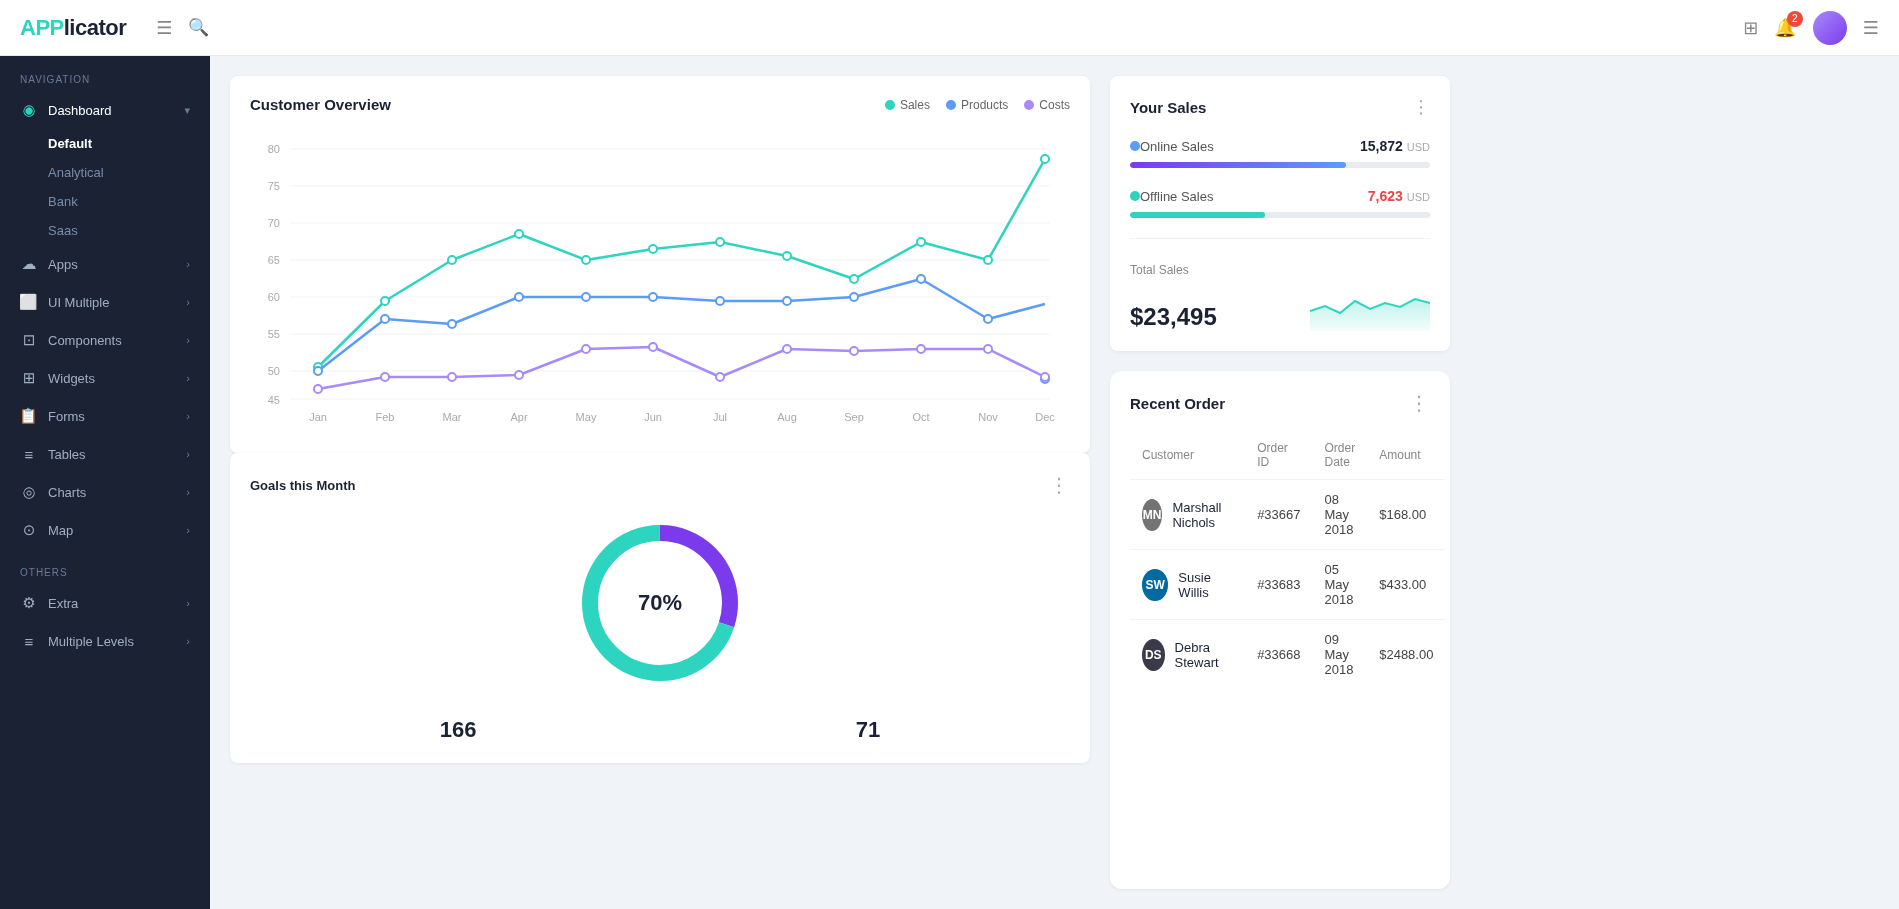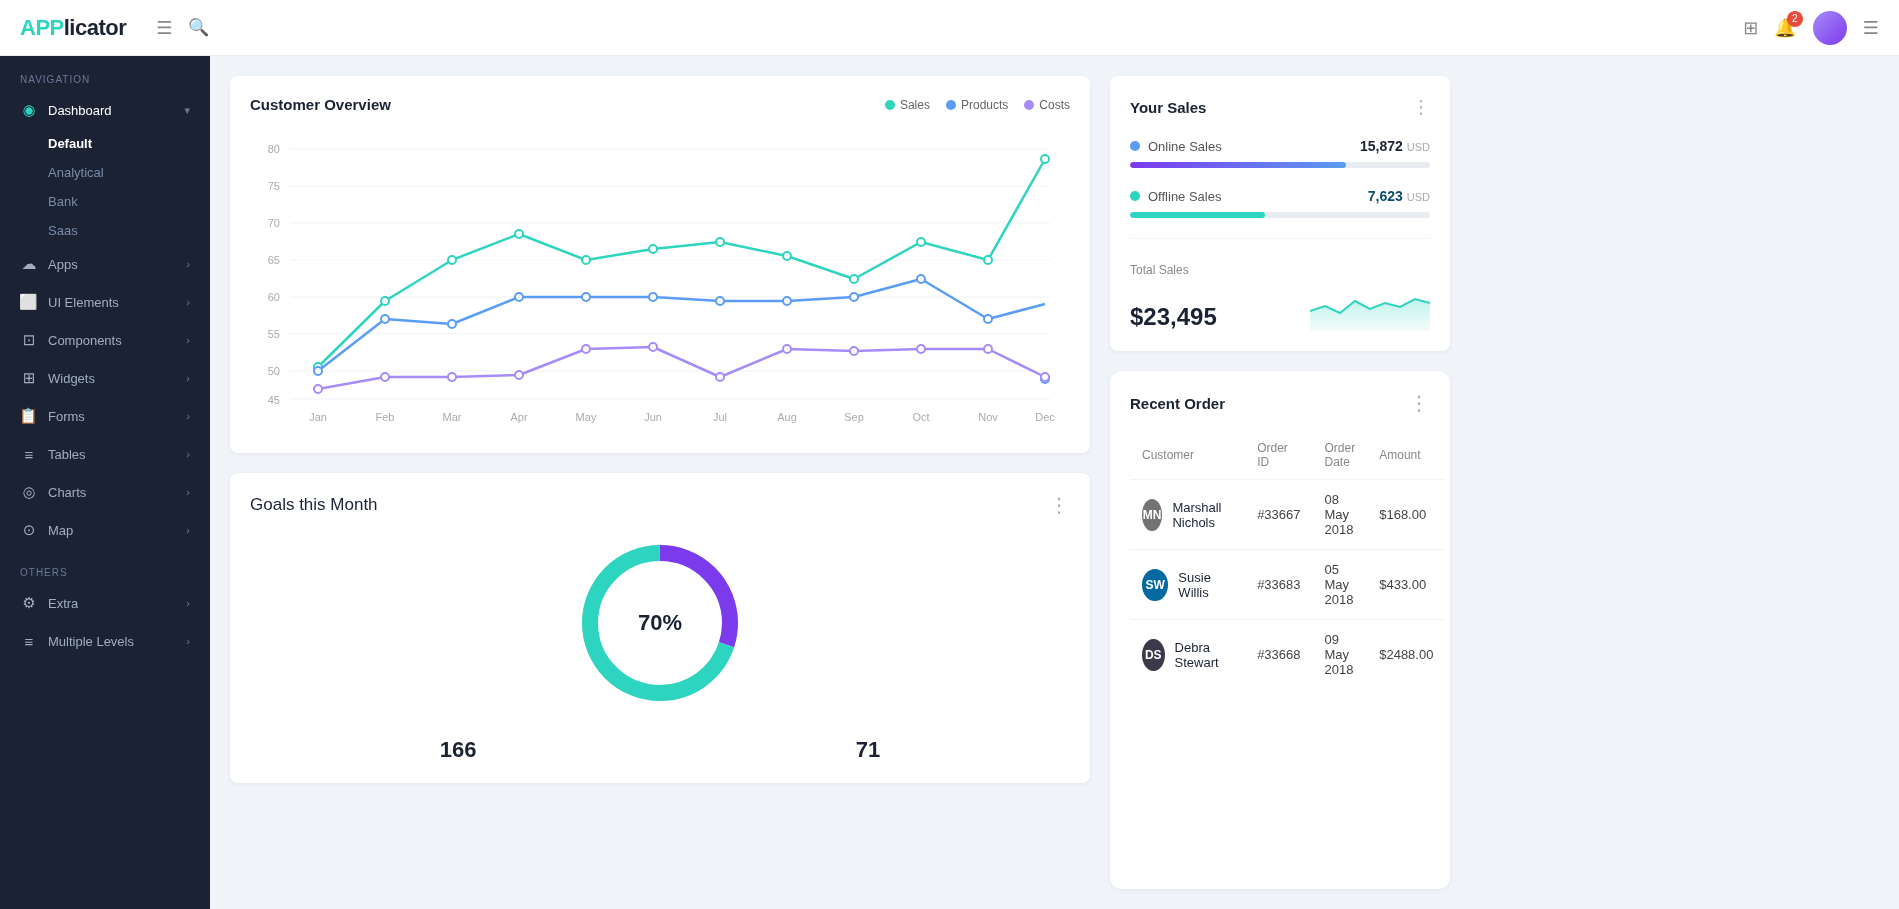--- a/index.html
+++ b/index.html
@@ -49,28 +49,28 @@
     .legend-item { display: flex; align-items: center; gap: 5px; font-size: 12px; color: #666; }
     .legend-dot { width: 8px; height: 8px; border-radius: 50%; }
 
     
     .sales-card { grid-column: 2; grid-row: 1; }
     .sales-header { display: flex; align-items: center; justify-content: space-between; margin-bottom: 20px; }
     .sales-title { font-size: 15px; font-weight: 600; color: #1a2233; }
     .sales-menu { color: #aaa; font-size: 18px; cursor: pointer; }
     .sales-row { margin-bottom: 20px; }
     .sales-row-header { display: flex; align-items: center; justify-content: space-between; margin-bottom: 8px; }
-    .sales-label { display: flex; align-items: center; gap: 8px; font-size: 13px; color: #555; }
+    .sales-label { display: flex; align-items: center; font-size: 13px; color: #555; }
     .sales-dot { width: 10px; height: 10px; border-radius: 50%; }
     .progress-bar { height: 6px; border-radius: 3px; background: #e8ecf0; overflow: hidden; }
     .progress-fill { height: 100%; border-radius: 3px; }
     .total-sales-label { font-size: 12px; color: #888; margin-top: 8px; margin-bottom: 4px; }
     .total-sales-row { display: flex; align-items: flex-end; justify-content: space-between; }
     .goals-header { display: flex; align-items: center; justify-content: space-between; margin-bottom: 16px; }
-    .goals-title { font-size: 17px; font-weight: 400; color: #1a2233; }
+    .goals-title { font-size: 13px; font-weight: 700; color: #1a2233; }
     .donut-container { display: flex; justify-content: center; align-items: center; position: relative; width: 180px; height: 180px; margin: 0 auto 16px; }
     .donut-label { position: absolute; font-size: 22px; font-weight: 700; color: #1a2233; }
     .order-header { display: flex; align-items: center; justify-content: space-between; margin-bottom: 16px; }
     .order-title { font-size: 15px; font-weight: 600; color: #1a2233; }
     .order-table { width: 100%; border-collapse: collapse; }
     .order-table th { text-align: left; padding: 10px 12px; font-size: 12px; color: #888; font-weight: 500; border-bottom: 1px solid #f0f3f8; }
     .order-table td { padding: 12px 12px; font-size: 13px; color: #444; border-bottom: 1px solid #f0f3f8; }
     .order-table tr:last-child td { border-bottom: none; }
     .customer-cell { display: flex; align-items: center; gap: 10px; }
     .customer-avatar { width: 32px; height: 32px; border-radius: 50%; display: flex; align-items: center; justify-content: center; color: #fff; font-size: 12px; font-weight: 600; overflow: hidden; }
@@ -79,21 +79,21 @@
     
     ::-webkit-scrollbar { width: 4px; }
     ::-webkit-scrollbar-thumb { background: #c0c7d0; border-radius: 2px; }
 
     
     .main-grid {
       margin-left: 210px; margin-top: 56px;
       padding: 20px; overflow-y: auto; height: calc(100vh - 56px);
       display: grid; grid-template-columns: 1fr 340px; gap: 20px;
     }
-    .left-col { display: flex; flex-direction: column; gap: 20px; }
+    .left-col { display: flex; flex-direction: column; }
     .right-col { display: flex; flex-direction: column; gap: 20px; }
 
     .menu-dots { color: #aaa; font-size: 20px; cursor: pointer; letter-spacing: 1px; }
   </style>
 </head>
 <body>
 
 <div class="topbar">
   <div class="topbar-logo">
     <span style="color:#2dd4bf">APP</span><span>licator</span>
@@ -126,21 +126,21 @@
   <div class="sidebar-sub-item">Bank</div>
   <div class="sidebar-sub-item">Saas</div>
 
   <div class="sidebar-item">
     <span class="item-icon">☁</span>
     <span>Apps</span>
     <span class="item-arrow">›</span>
   </div>
   <div class="sidebar-item">
     <span class="item-icon">⬜</span>
-    <span>UI Elements</span>
+    <span>UI Multiple</span>
     <span class="item-arrow">›</span>
   </div>
   <div class="sidebar-item">
     <span class="item-icon">⊡</span>
     <span>Components</span>
     <span class="item-arrow">›</span>
   </div>
   <div class="sidebar-item">
     <span class="item-icon">⊞</span>
     <span>Widgets</span>
@@ -336,21 +336,21 @@
         </div>
       </div>
 
       <div class="sales-row">
         <div class="sales-row-header">
           <div class="sales-label">
             <span class="sales-dot" style="background:#2dd4bf; width:10px; height:10px; border-radius:50%; display:inline-block;"></span>
             <span>Offline Sales</span>
           </div>
           <div style="display:flex; align-items:baseline; gap:4px;">
-            <span style="font-size:14px; font-weight:700; color:#0c4a6e;">7,623</span>
+            <span style="font-size:14px; font-weight:700; color:#ef4444;">7,623</span>
             <span style="font-size:11px; color:#aaa;">USD</span>
           </div>
         </div>
         <div class="progress-bar">
           <div class="progress-fill" style="width:45%; background:#2dd4bf;"></div>
         </div>
       </div>
 
       <div style="border-top:1px solid #f0f3f8; padding-top:16px; margin-top:8px;">
         <div class="total-sales-label">Total Sales</div>

